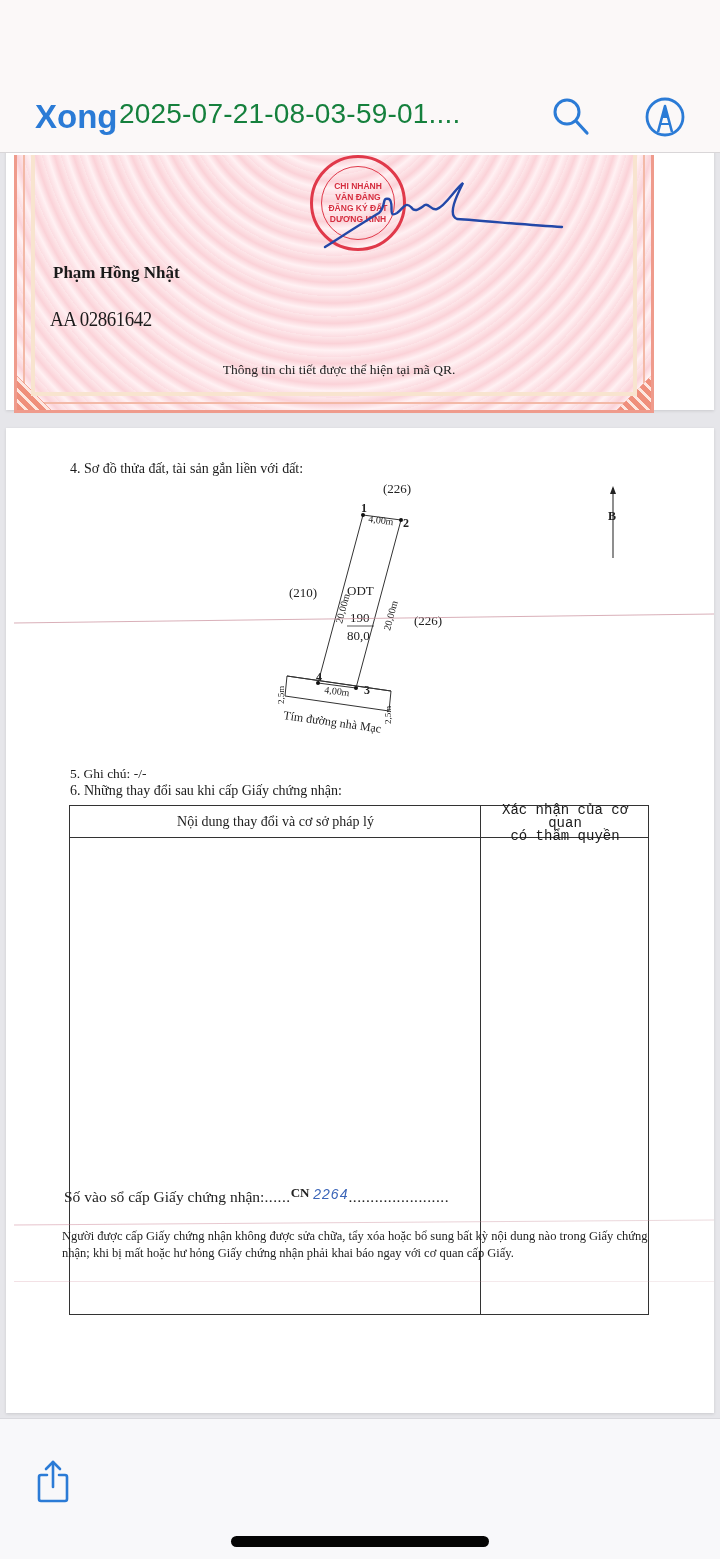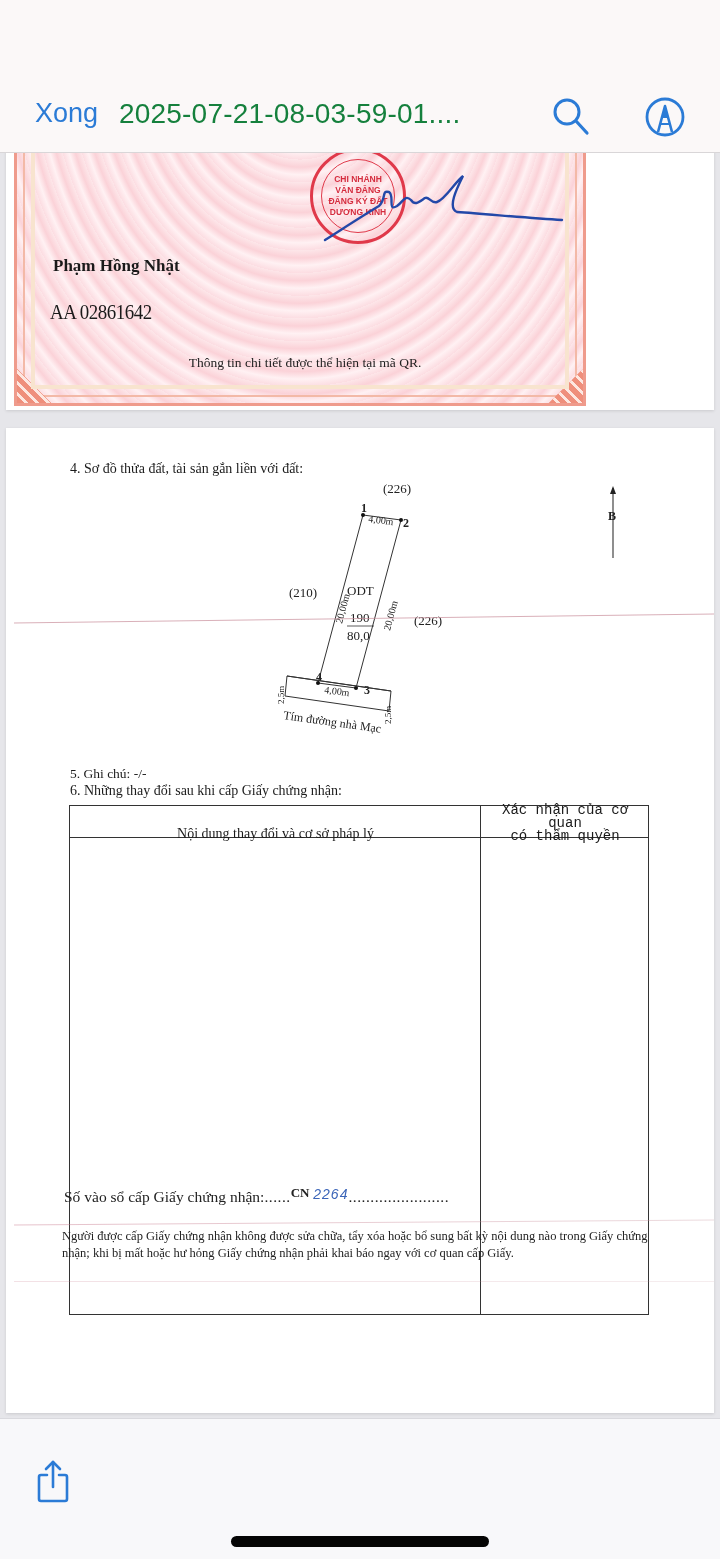--- a/index.html
+++ b/index.html
@@ -8,21 +8,21 @@
 
   
   .topbar {
     position: absolute; left: 0; top: 0; width: 720px; height: 153px;
     background: #fbf8f8;
     border-bottom: 1px solid #d9d6d8;
   }
   .status-area { position: absolute; left: 0; top: 0; width: 720px; height: 80px; }
   .done-btn {
     position: absolute; left: 35px; top: 98px;
-    font-size: 27px; color: #2b7bd6; font-weight: 400;
+    font-size: 33px; color: #2b7bd6; font-weight: 700;
     cursor: pointer;
   }
   .title {
     position: absolute; left: 119px; top: 98px;
     font-size: 28px; color: #15803d; letter-spacing: 0.2px;
     white-space: nowrap;
   }
   .icon-btn { position: absolute; cursor: pointer; }
   .search-btn { left: 551px; top: 96px; width: 40px; height: 40px; }
   .markup-btn { left: 644px; top: 96px; width: 42px; height: 42px; }
@@ -32,21 +32,21 @@
     position: absolute; left: 0; top: 153px; width: 720px; height: 1265px;
     background: #e6e6ea; overflow: hidden;
   }
 
   
   .page1 {
     position: absolute; left: 6px; top: -10px; width: 708px; height: 267px;
     background: #fff; box-shadow: 0 1px 3px rgba(0,0,0,0.12);
   }
   .cert {
-    position: absolute; left: 8px; top: 5px; width: 572px; height: 258px;
+    position: absolute; left: 8px; top: 12px; width: 640px; height: 258px;
     background:
       repeating-radial-gradient(ellipse at 50% -40%, #fde6e9 0px, #fbd2d8 6px, #fff1f3 12px, #fcdde2 18px);
     border-left: 3px solid #ef9b8c;
     border-right: 3px solid #ef9b8c;
     border-bottom: 3px solid #ef9b8c;
   }
   .cert::before {
     content: ""; position: absolute; left: 6px; right: 6px; top: 0; bottom: 6px;
     border-left: 2px solid #f3b9a7; border-right: 2px solid #f3b9a7; border-bottom: 2px solid #f3b9a7;
   }
@@ -111,21 +111,21 @@
   .changes-table .col1 {
     position: absolute; left: 0; top: 0; width: 411px; height: 100%;
     border-right: 1px solid #333;
   }
   .changes-table .col2 { position: absolute; left: 411px; top: 0; width: 168px; height: 100%; }
   .changes-table .hdr-row {
     position: absolute; left: 0; top: 0; width: 100%; height: 32px;
     border-bottom: 1px solid #333;
   }
   .th1 {
-    position: absolute; left: 0; top: 12px; width: 411px; height: 32px;
+    position: absolute; left: 0; top: 0; width: 411px; height: 32px;
     display: flex; align-items: center; justify-content: center; font-size: 14px;
   }
   .th2 {
     position: absolute; left: 411px; top: 1px; width: 168px; height: 32px;
     display: flex; align-items: center; justify-content: center; text-align: center;
     font-size: 14px; line-height: 13px; font-family: Liberation Mono, monospace;
   }
   .scan-line {
     position: absolute; height: 1px; background: linear-gradient(90deg, rgba(200,120,140,0.45), rgba(200,150,160,0.35));
   }

